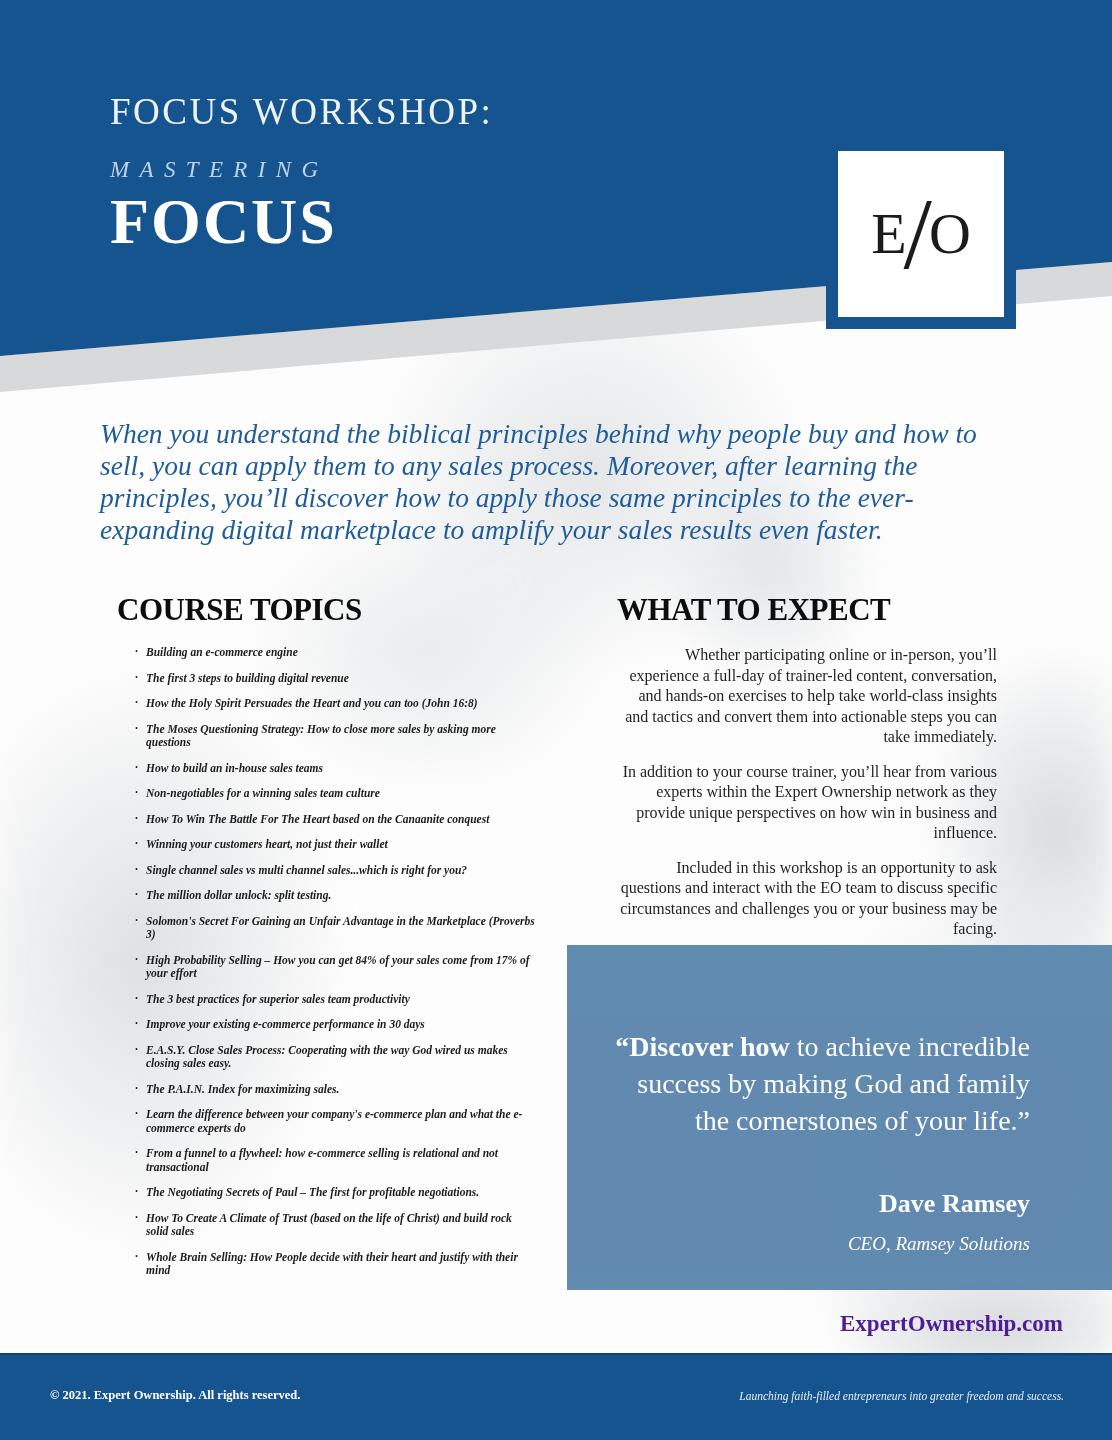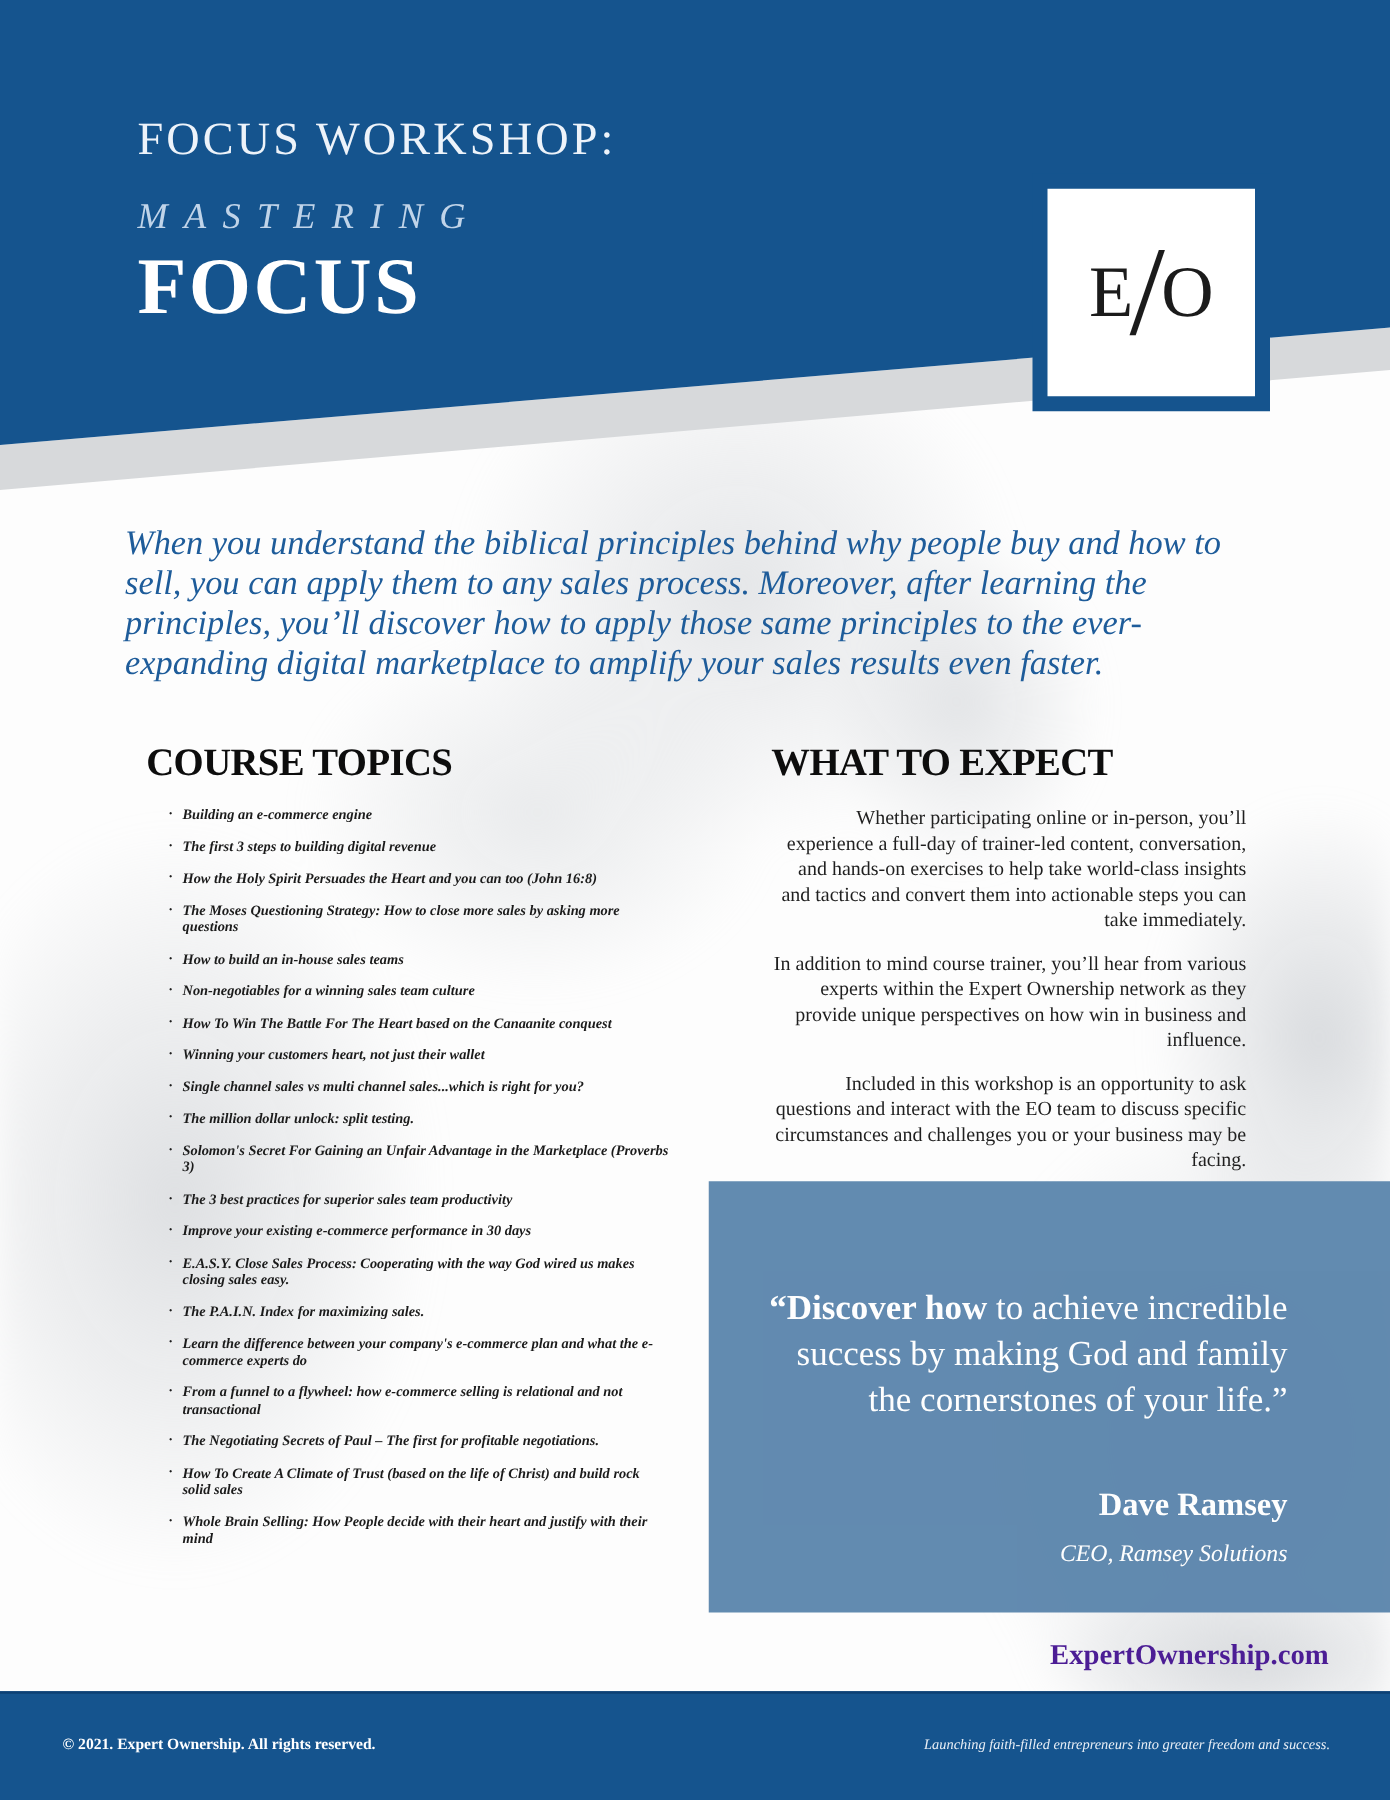--- a/index.html
+++ b/index.html
@@ -29,21 +29,21 @@
     background:var(--band_gray);
     clip-path: polygon(0 356px, 1112px 262px, 1112px 296px, 0 392px);
   }
   .header-blue {
     position:absolute; top:0; left:0; width:1112px; height:360px;
     background:var(--header_blue);
     clip-path: polygon(0 0, 1112px 0, 1112px 262px, 0 356px);
   }
   .header-content { position:absolute; left:110px; top:90px; }
   .kicker { font-size:37px; font-weight:400; color:#edf3fa; letter-spacing:2.5px; }
-  .title-thin { margin-top:24px; font-size:29px; font-style:italic; color:#c0d4e9; letter-spacing:0.45em; }
+  .title-thin { margin-top:24px; font-size:23px; font-style:italic; color:#c0d4e9; letter-spacing:0.45em; }
   .title-main { margin-top:2px; font-size:64px; font-weight:bold; color:#ffffff; letter-spacing:2px; }
 
   
   .logo-pad { position:absolute; left:826px; top:139px; width:190px; height:190px; background:var(--header_blue); }
   .logo-box { position:absolute; left:12px; top:12px; width:166px; height:166px; background:#ffffff;
               display:flex; align-items:center; justify-content:center; }
   .logo-mark { display:flex; align-items:center; color:#1b1b1b; line-height:1; }
   .logo-mark .eo-letter { font-size:58px; }
   .logo-mark .eo-slash { font-size:102px; margin:0 -3px; font-weight:300; }
 
@@ -120,36 +120,37 @@
           <li>The first 3 steps to building digital revenue</li>
           <li>How the Holy Spirit Persuades the Heart and you can too (John 16:8)</li>
           <li>The Moses Questioning Strategy: How to close more sales by asking more questions</li>
           <li>How to build an in-house sales teams</li>
           <li>Non-negotiables for a winning sales team culture</li>
           <li>How To Win The Battle For The Heart based on the Canaanite conquest</li>
           <li>Winning your customers heart, not just their wallet</li>
           <li>Single channel sales vs multi channel sales...which is right for you?</li>
           <li>The million dollar unlock: split testing.</li>
           <li>Solomon's Secret For Gaining an Unfair Advantage in the Marketplace (Proverbs 3)</li>
+          <li>High Probability Selling – How you can get 84% of your sales come from 17% of your effort</li>
           <li>The 3 best practices for superior sales team productivity</li>
           <li>Improve your existing e-commerce performance in 30 days</li>
           <li>E.A.S.Y. Close Sales Process: Cooperating with the way God wired us makes closing sales easy.</li>
           <li>The P.A.I.N. Index for maximizing sales.</li>
           <li>Learn the difference between your company's e-commerce plan and what the e-commerce experts do</li>
           <li>From a funnel to a flywheel: how e-commerce selling is relational and not transactional</li>
           <li>The Negotiating Secrets of Paul – The first for profitable negotiations.</li>
           <li>How To Create A Climate of Trust (based on the life of Christ) and build rock solid sales</li>
           <li>Whole Brain Selling: How People decide with their heart and justify with their mind</li>
         </ul>
     </div>
 
     <div class="col-right">
       <h2 class="section-heading">WHAT TO EXPECT</h2>
       <p class="wte-para">Whether participating online or in-person, you’ll experience a full-day of trainer-led content, conversation, and hands-on exercises to help take world-class insights and tactics and convert them into actionable steps you can take immediately.</p>
-      <p class="wte-para">In addition to mind course trainer, you’ll hear from various experts within the Expert Ownership network as they provide unique perspectives on how win in business and influence.</p>
+      <p class="wte-para">In addition to your course trainer, you’ll hear from various experts within the Expert Ownership network as they provide unique perspectives on how win in business and influence.</p>
       <p class="wte-para">Included in this workshop is an opportunity to ask questions and interact with the EO team to discuss specific circumstances and challenges you or your business may be facing.</p>
     </div>
 
     <div class="quote-box">
       <div class="quote-text">
         <span class="q-bold">“Discover how</span><span> to achieve incredible success by making God and family the cornerstones of your life.”</span>
       </div>
       <div class="quote-attrib">
         <div class="quote-author">Dave Ramsey</div>
         <div class="quote-role">CEO, Ramsey Solutions</div>

